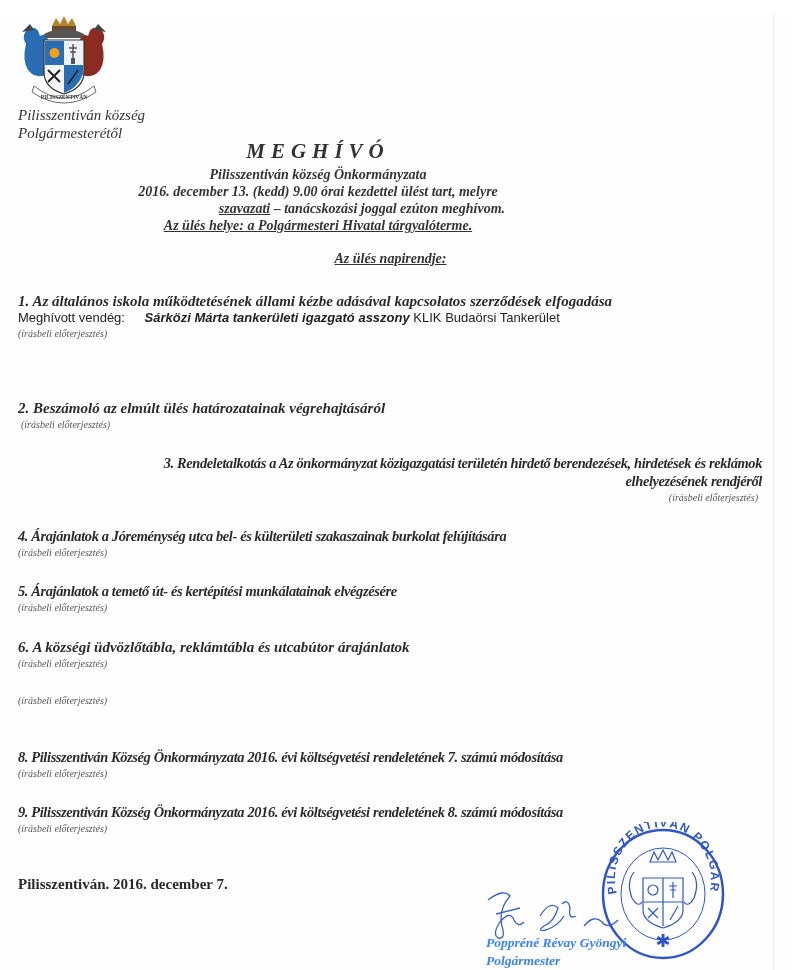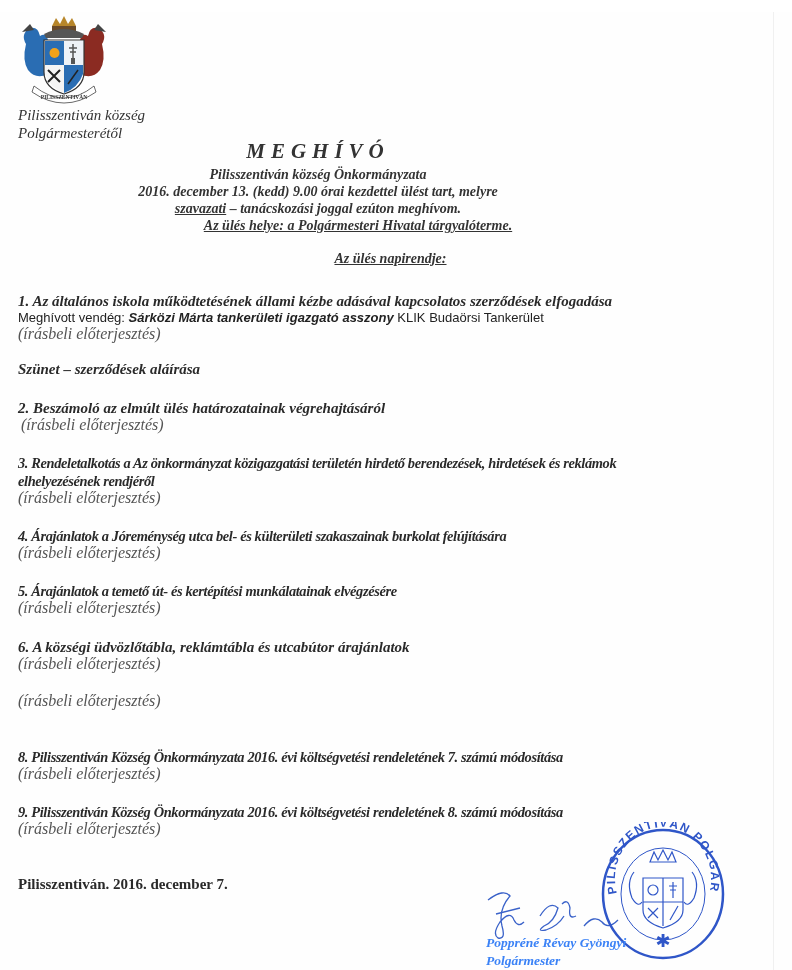--- a/index.html
+++ b/index.html
@@ -17,23 +17,23 @@
   .header { position: absolute; left: 0; width: 636px; text-align: center; font-style: italic; font-weight: bold; color: #333; }
   .title { top: 127px; font-size: 21px; letter-spacing: 6px; color: #333; }
   .h-line { font-size: 14px; line-height: 16.5px; }
   .u { text-decoration: underline; }
 
   .agenda-title { position: absolute; left: 0; width: 781px; top: 239px; text-align: center; font-style: italic; font-weight: bold; font-size: 14px; text-decoration: underline; color: #333; }
 
   .item { position: absolute; left: 18px; width: 740px; }
   .item-title { font-weight: bold; font-style: italic; font-size: 15px; line-height: 18px; color: #2a2a2a; }
   .item-title.condensed { font-size: 15.5px; letter-spacing: -0.4px; transform: scaleX(0.93); transform-origin: left; width: 800px; }
-  .item-note { font-style: italic; font-size: 16px; line-height: 15px; color: #555; }
+  .item-note { font-style: italic; font-size: 10px; line-height: 15px; color: #555; }
   .guest { font-family: "Liberation Sans", "DejaVu Sans", sans-serif; font-size: 13px; line-height: 16px; color: #222; }
-  .guest b { font-style: italic; }
+  .guest b { font-style: italic; margin-left: 16px; }
 
   .place-date { position: absolute; left: 18px; top: 864px; font-weight: bold; font-size: 15px; color: #2a2a2a; }
 
   .signature { position: absolute; left: 484px; top: 874px; width: 140px; height: 60px; }
   .seal { position: absolute; left: 598px; top: 810px; width: 130px; height: 140px; }
   .signer { position: absolute; left: 486px; top: 922px; font-style: italic; font-weight: bold; font-size: 13.5px; line-height: 18px; color: #3b82f6; text-align: left; width: 180px; }
   .signer .role { display: block; }
 </style>
 </head>
 <body>
@@ -69,45 +69,42 @@
   </svg>
 
   <div class="sender">
     <div>Pilisszentiván község</div>
     <div>Polgármesterétől</div>
   </div>
 
   <div class="header title">MEGHÍVÓ</div>
   <div class="header h-line" style="top:155px;">Pilisszentiván község Önkormányzata</div>
   <div class="header h-line" style="top:172px;text-align:center;">2016. december 13. (kedd) 9.00 órai kezdettel ülést tart, melyre</div>
-  <div class="header h-line" style="top:189px;">
+  <div class="header h-line" style="top:189px;margin-left:44px;">
     <span class="u">szavazati</span><span> – tanácskozási joggal ezúton meghívom.</span>
   </div>
-  <div class="header h-line u" style="top:206px;padding-left:40px;">Az ülés helye: a Polgármesteri Hivatal tárgyalóterme.</div>
+  <div class="header h-line u" style="top:206px;">Az ülés helye: a Polgármesteri Hivatal tárgyalóterme.</div>
 
   <div class="agenda-title">Az ülés napirendje:</div>
 
   <div class="item" style="top:280px;">
     <div class="item-title">1. Az általános iskola működtetésének állami kézbe adásával kapcsolatos szerződések elfogadása</div>
     <div class="guest">
       <span>Meghívott vendég: </span><b>Sárközi Márta tankerületi igazgató asszony</b><span> KLIK Budaörsi Tankerület</span>
     </div>
     <div class="item-note">(írásbeli előterjesztés)</div>
   </div>
 
-  <div class="item" style="top:348px;">
-    <div class="item-title">Szünet – szerződések aláírása</div>
-  </div>
 
   <div class="item" style="top:387px;">
     <div class="item-title">2. Beszámoló az elmúlt ülés határozatainak végrehajtásáról</div>
     <div class="item-note" style="padding-left:3px;">(írásbeli előterjesztés)</div>
   </div>
 
-  <div class="item" style="top:442px;">
+  <div class="item" style="top:442px;text-align:right;">
     <div class="item-title condensed">3. Rendeletalkotás a Az önkormányzat közigazgatási területén hirdető berendezések, hirdetések és reklámok</div>
     <div class="item-title condensed">elhelyezésének rendjéről</div>
     <div class="item-note">(írásbeli előterjesztés)</div>
   </div>
 
   <div class="item" style="top:515px;">
     <div class="item-title condensed">4. Árajánlatok a Jóreménység utca bel- és külterületi szakaszainak burkolat felújítására</div>
     <div class="item-note">(írásbeli előterjesztés)</div>
   </div>
 

